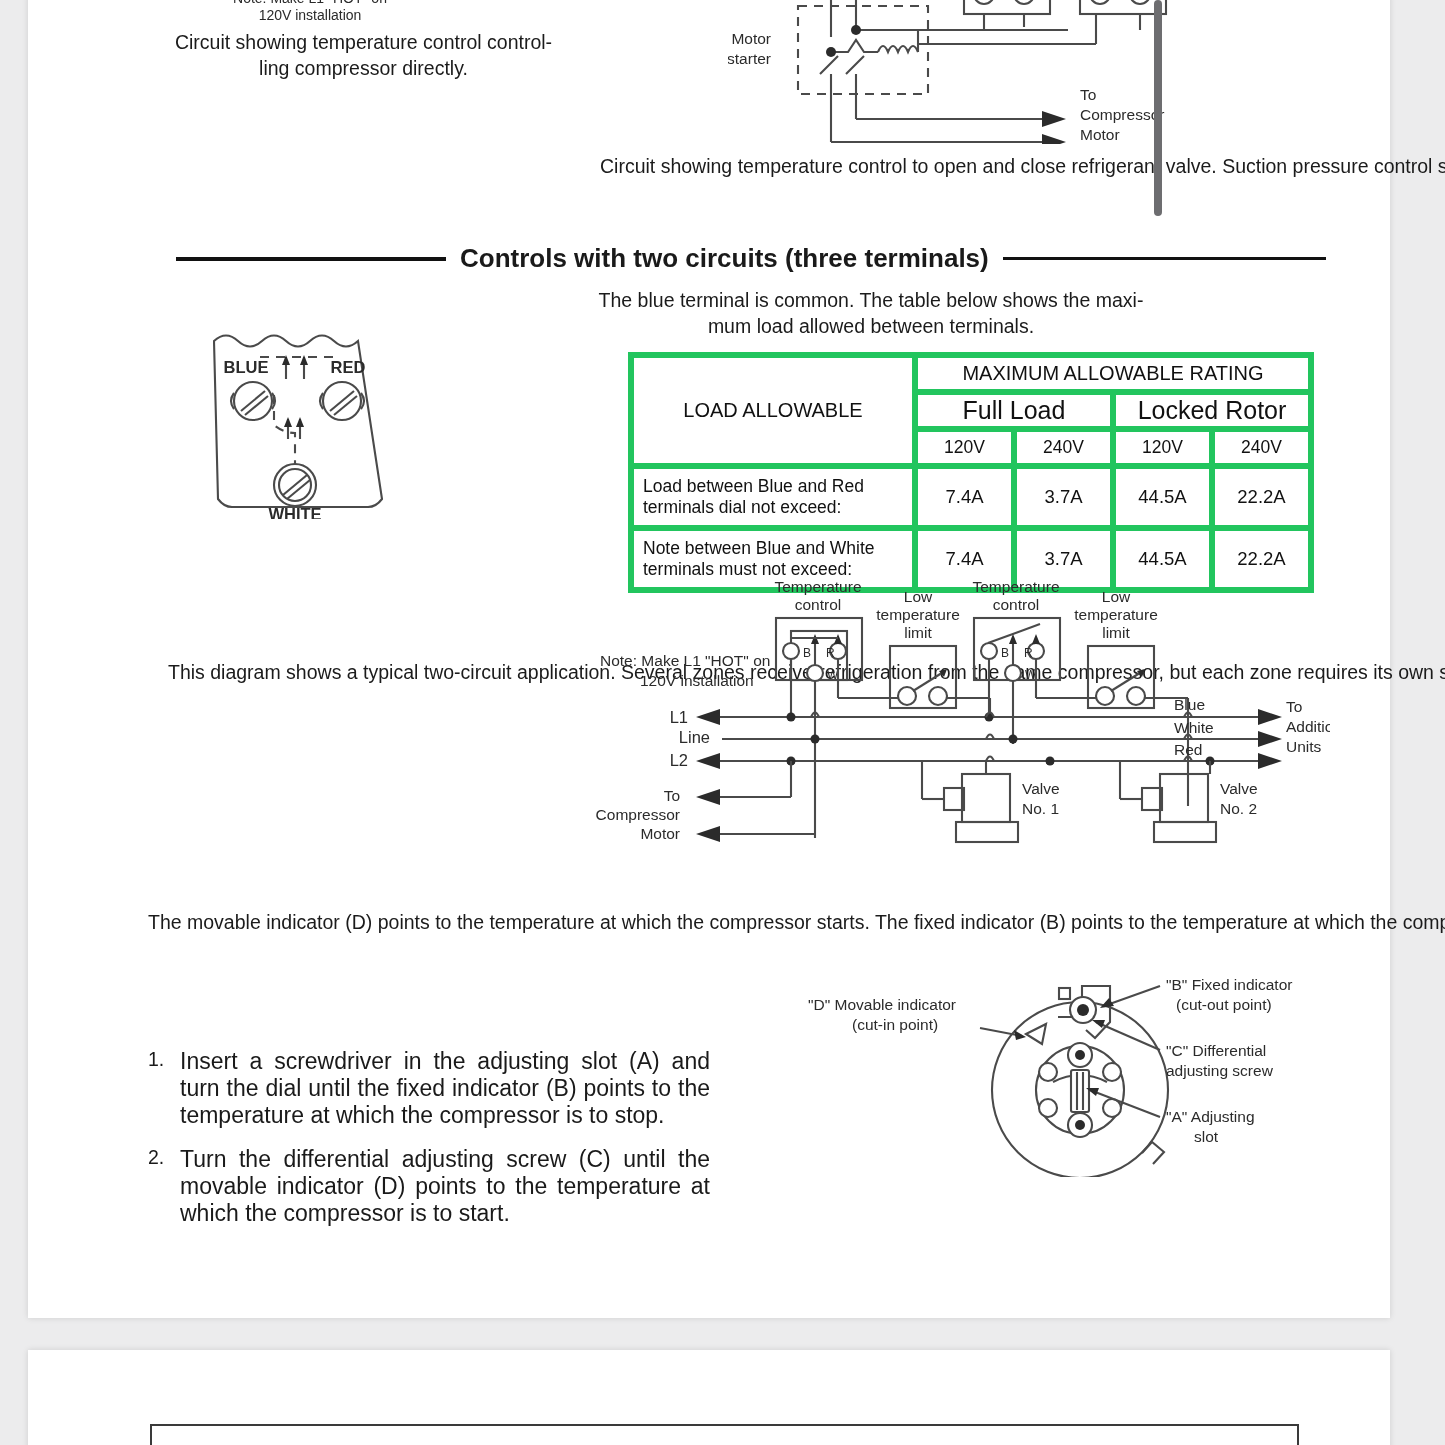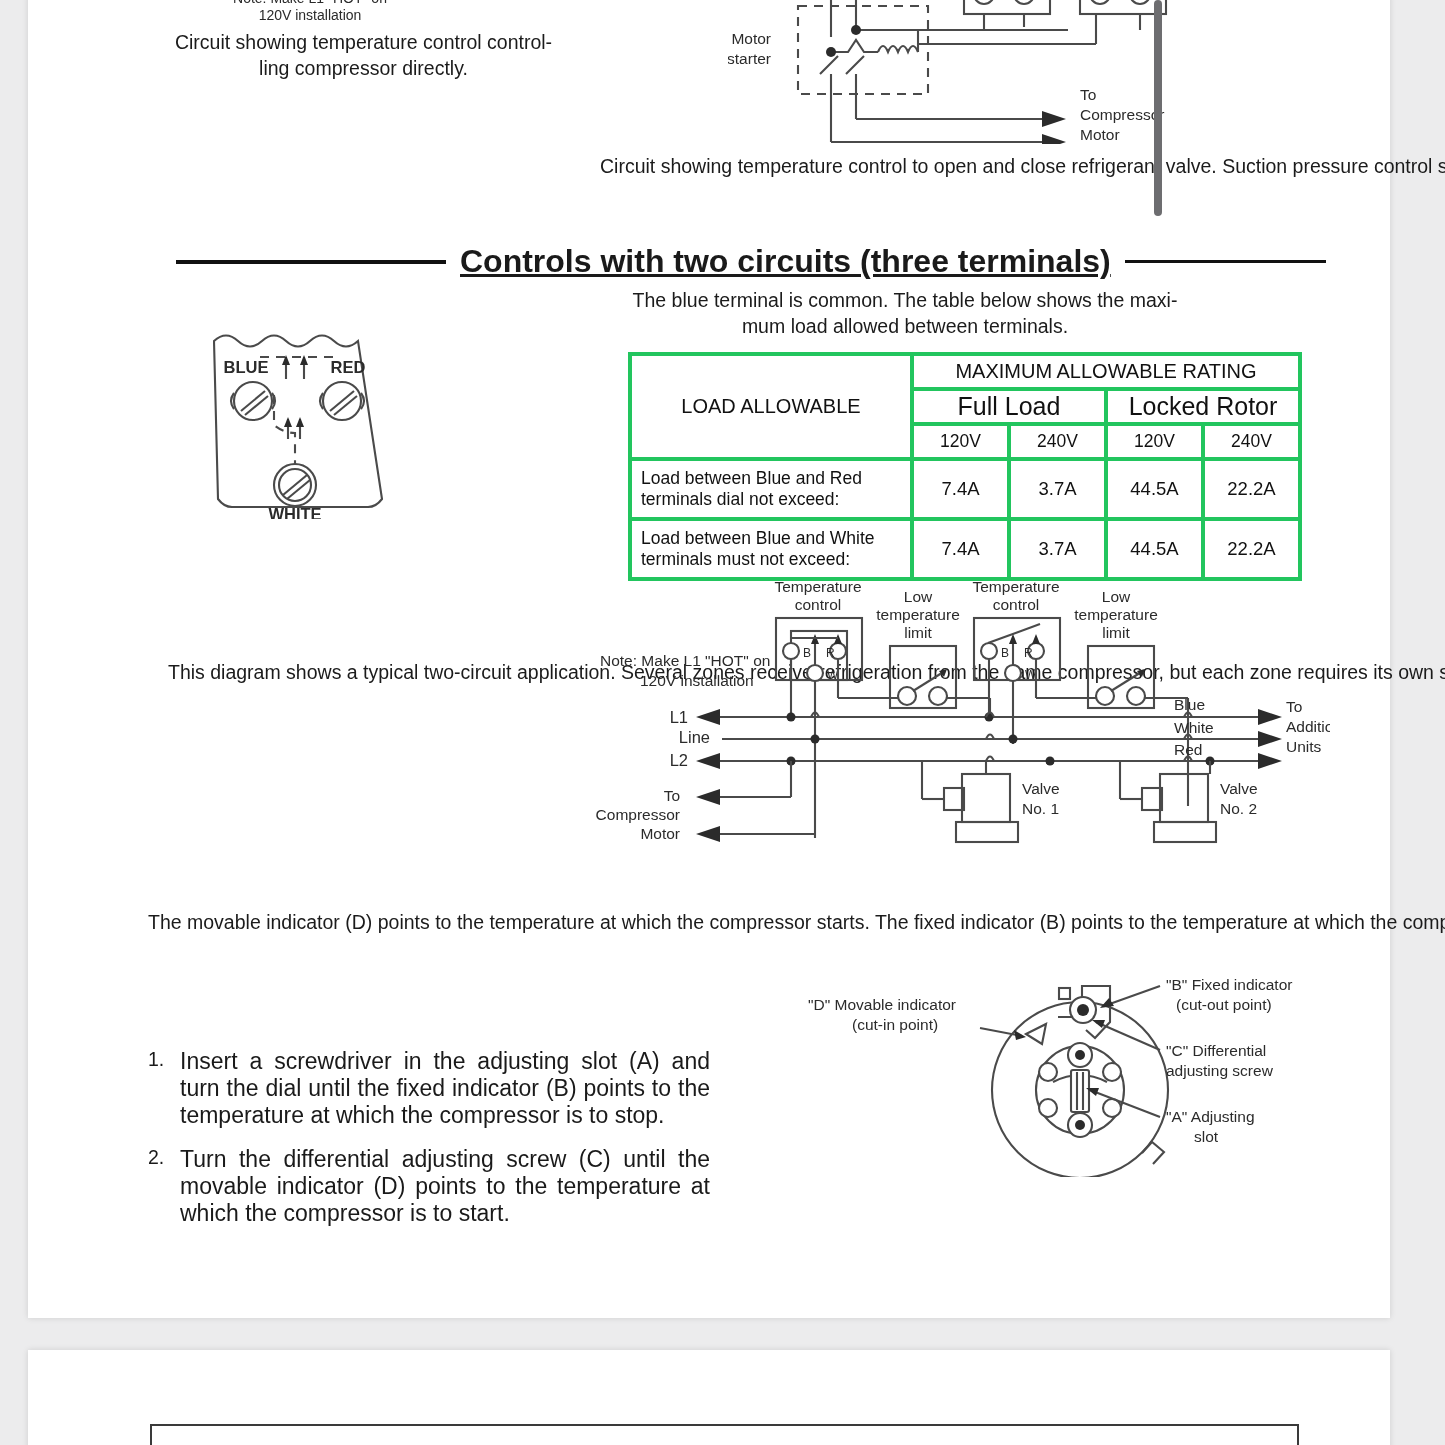--- a/index.html
+++ b/index.html
@@ -29,28 +29,28 @@
   .body-text{font-size:19.5px;line-height:25.6px;color:#1b1b1b;text-align:center;}
   .justify{text-align:justify;}
   .tiny{font-size:14px;line-height:16.5px;color:#2a2a2a;}
 
   
   .sec-head{position:absolute;display:flex;align-items:center;gap:14px;}
   .sec-head .rule{height:0;border-top:4px solid #111;flex:0 0 auto;}
   .sec-head .rule.thin{border-top-width:3px;}
   .sec-head .label{font-weight:bold;white-space:nowrap;}
   #heading-two-circuits{left:148px;top:249px;width:1150px;}
-  #heading-two-circuits .label{font-size:32px;text-decoration:underline;}
+  #heading-two-circuits .label{font-size:26px;}
   #heading-setting-dial{left:148px;top:862px;width:1150px;}
   #heading-setting-dial .label{font-size:29px;letter-spacing:.2px;}
 
   
   #rating-table{position:absolute;left:600px;top:358px;border-collapse:collapse;
     font-size:18px;color:#111;background:#fff;}
-  #rating-table td,#rating-table th{border:4px solid #22c55e;padding:0;font-weight:normal;text-align:center;}
+  #rating-table td,#rating-table th{border:6px solid #22c55e;padding:0;font-weight:normal;text-align:center;}
   #rating-table .lc{width:278px;text-align:center;font-size:20px;}
   #rating-table .mar{font-size:20px;height:31px;}
   #rating-table .grp{font-size:25px;height:31px;}
   #rating-table .volt{height:31px;font-size:17.5px;width:93px;}
   #rating-table .cond{text-align:left;padding:6px 9px;font-size:17.5px;line-height:21px;}
   #rating-table .val{font-size:18.5px;height:56px;}
 
   
   .dia{position:absolute;}
   .dia text{font-family:"Liberation Sans",sans-serif;fill:#2b2b2b;}
@@ -131,21 +131,21 @@
     </svg>
 
     <div class="t body-text" style="left:572px;top:160px;width:702px;">Circuit showing temperature control to open and close refrigerant valve. Suction pressure control starts and stops compressor through motor starter.</div>
 
     <div class="sec-head" id="heading-two-circuits">
       <span class="rule" style="width:270px;"></span>
       <span class="label">Controls with two circuits (three terminals)</span>
       <span class="rule thin" style="flex:1 1 auto;"></span>
     </div>
 
-    <div class="t body-text" style="left: 592px; top: 294px; width: 570px; white-space: pre-line;">The blue terminal is common. The table below shows the maxi-
+    <div class="t body-text" style="left: 558px; top: 294px; width: 570px; white-space: pre-line;">The blue terminal is common. The table below shows the maxi-
 mum load allowed between terminals.</div>
 
     <svg class="dia" id="terminal-diagram" style="left:168px;top:333px;" width="206" height="192" viewBox="0 0 206 192">
       <path class="ln" d="M18 14 q12 -11 24 0 q12 11 24 0 q12 -11 24 0 q12 11 24 0 q12 -11 24 0 q12 11 24 0
                           L186 172 q-6 8 -14 8 L36 180 q-8 0 -14 -8 Z" stroke-width="2.4"></path>
 
       <path class="ln-d" d="M64 30 L140 30"></path>
 
       <line class="ln" x1="90" y1="52" x2="90" y2="30"></line>
         <polygon class="dot" points="90,28 86,38 94,38"></polygon>
@@ -199,21 +199,21 @@
       </tr>
       <tr>
         <td class="cond" style="white-space: pre-line;">Load between Blue and Red
 terminals dial not exceed:</td>
         <td class="val">7.4A</td>
         <td class="val">3.7A</td>
         <td class="val">44.5A</td>
         <td class="val">22.2A</td>
       </tr>
       <tr>
-        <td class="cond" style="white-space: pre-line;">Load between Blue and White
+        <td class="cond" style="white-space: pre-line;">Note between Blue and White
 terminals must not exceed:</td>
         <td class="val">7.4A</td>
         <td class="val">3.7A</td>
         <td class="val">44.5A</td>
         <td class="val">22.2A</td>
       </tr>
     </tbody>
       </table>
 
     <div class="t body-text justify" style="left:140px;top:666px;width:373px;">This diagram shows a typical two-circuit application. Several zones receive refrigeration from the same compressor, but each zone requires its own solenoid refrigerant valve, temperature control and limit control.</div>

